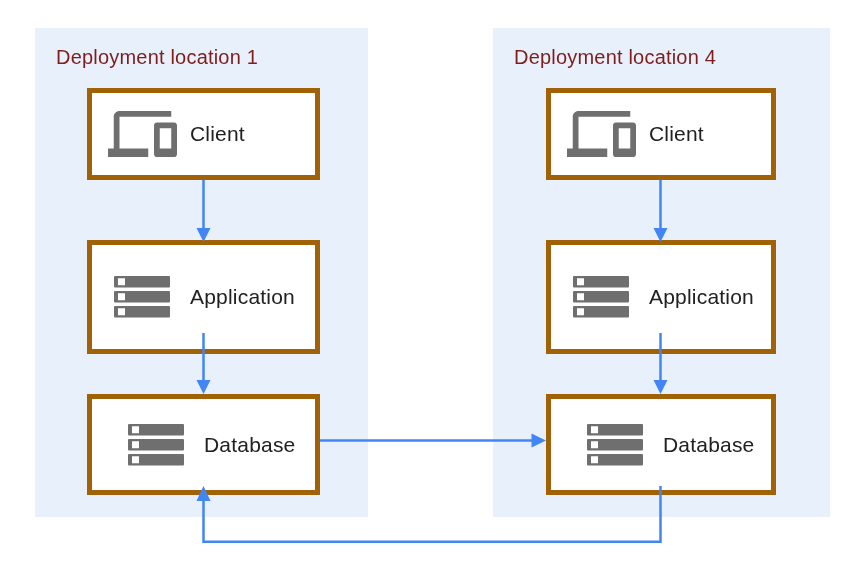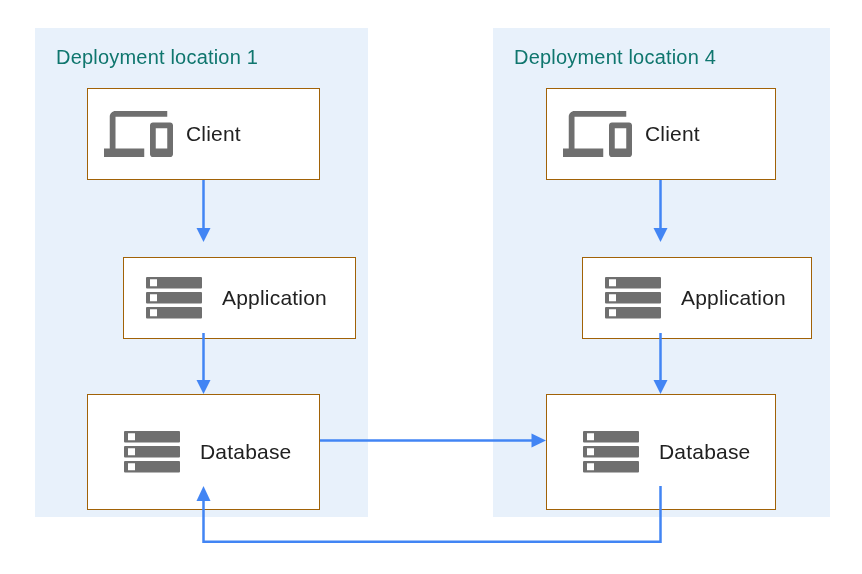--- a/index.html
+++ b/index.html
@@ -22,38 +22,38 @@
     background: #E8F1FB;
   }
   #panel-1 { left: 35px;  width: 333px; }
   #panel-2 { left: 493px; width: 337px; }
   .panel-title {
     position: absolute;
     left: 21px;
     top: 17px;
     font-size: 20px;
     line-height: 24px;
-    color: #0f766e;
+    color: #7f1d1d;
     letter-spacing: 0.2px;
     white-space: nowrap;
   }
   .node-box {
     position: absolute;
     background: #ffffff;
-    border: 1px solid #a16207;
+    border: 5px solid #a16207;
     box-sizing: border-box;
     display: flex;
     align-items: center;
     padding-left: 14px;
   }
   .col-1 { left: 87px;  width: 233px; }
   .col-2 { left: 546px; width: 230px; }
   .row-client      { top: 88px;  height: 92px; }
-  .row-application { top: 257px; height: 82px; margin-left: 36px; }
-  .row-database    { top: 394px; height: 116px; padding-left: 28px; }
+  .row-application { top: 240px; height: 114px; }
+  .row-database    { top: 394px; height: 101px; padding-left: 28px; }
   .icon-slot {
     width: 72px;
     display: flex;
     align-items: center;
     justify-content: center;
     flex: none;
   }
   .node-label {
     margin-left: 12px;
     font-size: 21px;

